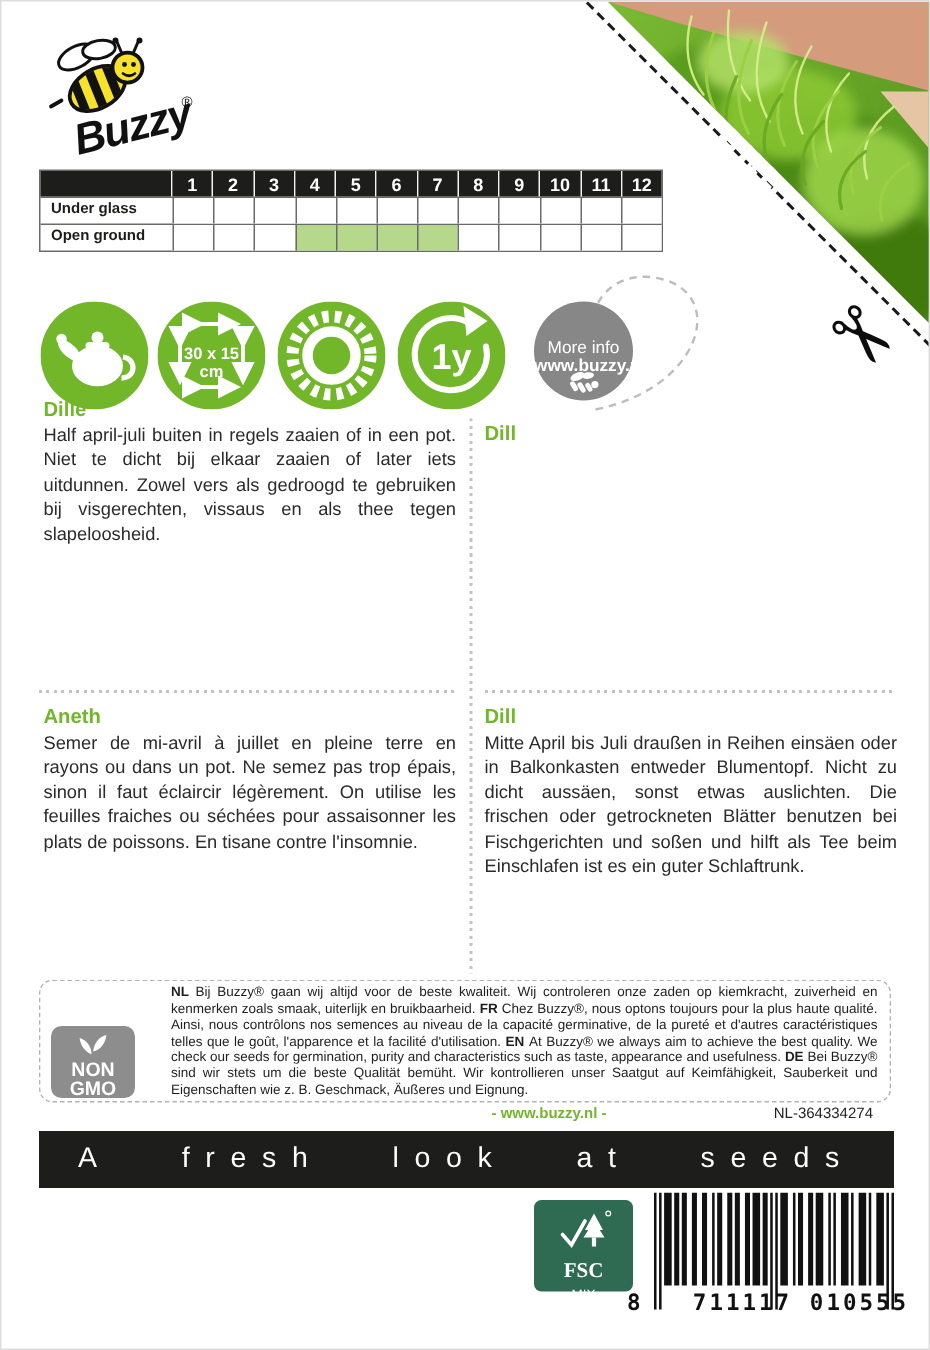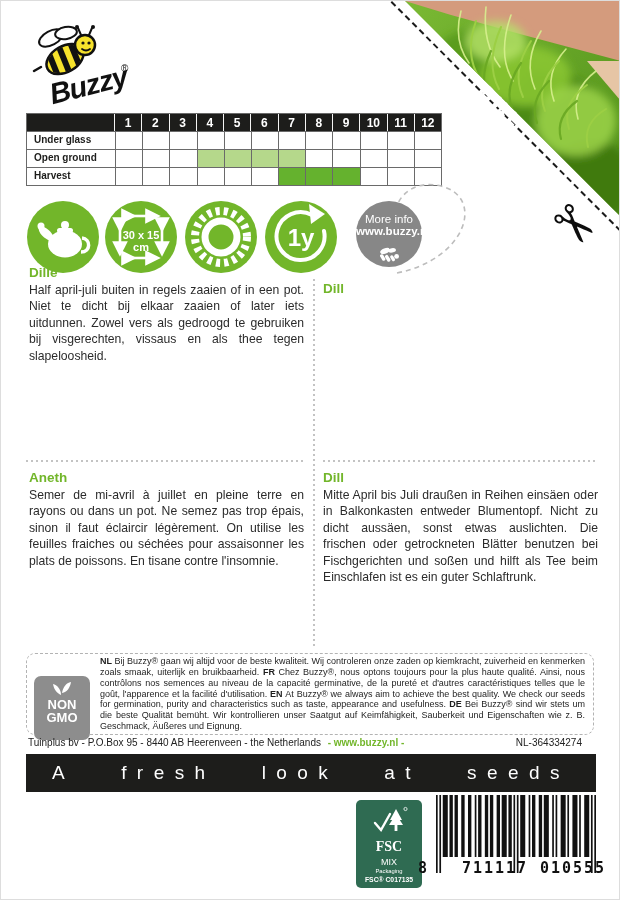--- a/index.html
+++ b/index.html
@@ -28,21 +28,21 @@
   .cal-row .head{background:#1d1d1b;color:#fff;font-weight:bold;font-size:12px;
                  display:flex;align-items:center;justify-content:center;border-right:1px solid #f4f4f4;}
   .cal-row .head:last-child{border-right:none;}
   .cal-row.body .cal-mo{border-left:1px solid #6a6a6a;background:#fff;}
   .cal-row.body .cal-lab{font-weight:bold;font-size:10px;color:#1d1d1b;line-height:16px;padding-left:7px;}
 
   
   .icn{position:absolute;top:200px;width:72px;height:72px;}
   .info-badge{position:absolute;left:355px;top:200px;width:66px;height:66px;border-radius:50%;
               background:#878787;color:#fff;text-align:center;z-index:2;}
-  .info-badge .l1{display:block;margin-top:12px;font-size:11.5px;}
+  .info-badge .l1{display:block;margin-top:25px;font-size:11.5px;}
   .info-badge .l2{display:block;font-size:11.5px;font-weight:bold;}
   .info-loop{position:absolute;left:338px;top:176px;width:150px;height:116px;z-index:1;}
   .info-bee{position:absolute;left:377px;top:246px;z-index:3;}
 
   
   .desc{position:absolute;width:275px;color:#2b2b2b;}
   .desc h3{margin:0 0 2px 0;font-size:13.5px;color:#72b62a;}
   .desc p{margin:0;font-size:12.2px;line-height:16.4px;text-align:justify;}
   .desc-nl{left:28px;top:264px;}
   .desc-en{left:322px;top:280px;}
@@ -51,38 +51,38 @@
   .vdiv{position:absolute;left:312px;top:278px;width:2px;height:370px;
         background:repeating-linear-gradient(to bottom,#c3c3c3 0 2px,transparent 2px 5px);}
   .hdiv{position:absolute;top:459px;height:2px;
         background:repeating-linear-gradient(to right,#c3c3c3 0 2px,transparent 2px 5px);}
   .hdiv.left{left:25px;width:277px;}
   .hdiv.right{left:322px;width:273px;}
 
   
   .qbox{position:absolute;left:25px;top:652px;width:568px;height:82px;box-sizing:border-box;
         border:1.5px dashed #b3b3b3;border-radius:9px;display:flex;align-items:center;padding:4px 8px 4px 7px;}
-  .nongmo{width:56px;height:64px;flex:none;background:#8d8d8d;border-radius:7px;color:#fff;
+  .nongmo{width:56px;height:48px;flex:none;background:#8d8d8d;border-radius:7px;color:#fff;
           text-align:center;font-weight:bold;font-size:13px;line-height:13px;margin-top:28px;}
   .nongmo svg{margin-top:5px;}
-  .qtext{flex:1;padding-left:10px;font-size:9px;line-height:10.8px;text-align:justify;color:#1e1e1e;}
+  .qtext{flex:1;padding-left:24px;font-size:9px;line-height:10.8px;text-align:justify;color:#1e1e1e;}
 
   
   .addr{position:absolute;left:25px;top:736px;width:570px;height:14px;font-size:10px;color:#222;}
   .addr .a-left{position:absolute;left:2px;}
   .addr .a-mid{position:absolute;left:235px;width:210px;text-align:center;color:#72b62a;font-weight:bold;}
   .addr .a-right{position:absolute;right:14px;}
 
   
   .tagline{position:absolute;left:25px;top:753px;width:570px;height:38px;background:#1d1d1b;
            display:flex;justify-content:space-between;align-items:center;padding:0 26px;box-sizing:border-box;}
   .tagline span{color:#fff;font-size:19px;letter-spacing:.55em;}
 
   
-  .fsc{position:absolute;left:355px;top:799px;width:66px;height:88px;background:#2f6b52;border-radius:5px;
+  .fsc{position:absolute;left:355px;top:799px;width:66px;height:61px;background:#2f6b52;border-radius:5px;
        color:#fff;text-align:center;box-sizing:border-box;padding-top:5px;}
   .fsc .f-name{font-family:"Liberation Serif",serif;font-weight:bold;font-size:14px;line-height:15px;}
   .fsc .f-mix{font-weight:normal;font-size:9px;margin-top:3px;line-height:10px;}
   .fsc .f-pack{font-size:5.8px;line-height:8px;}
   .fsc .f-lic{font-weight:bold;font-size:6.8px;line-height:10px;}
 
   
   .barcode{position:absolute;left:415px;top:794px;width:185px;height:92px;}
   .barcode svg{position:absolute;left:20px;top:0;}
   .barcode .d{position:absolute;font-family:"DejaVu Sans Mono",monospace;font-weight:bold;font-size:15px;color:#111;top:64px;}
@@ -219,35 +219,20 @@
         <div class="cal-mo body" style="background: rgb(181, 216, 139);"></div>
         <div class="cal-mo body" style="background: rgb(181, 216, 139);"></div>
         <div class="cal-mo body" style="background: rgb(181, 216, 139);"></div>
         <div class="cal-mo body" style="background: rgb(181, 216, 139);"></div>
         <div class="cal-mo body"></div>
         <div class="cal-mo body"></div>
         <div class="cal-mo body"></div>
         <div class="cal-mo body"></div>
         <div class="cal-mo body"></div>
       </div>
-      <div class="cal-row body">
-        <div class="cal-lab">Harvest</div>
-        <div class="cal-mo body"></div>
-        <div class="cal-mo body"></div>
-        <div class="cal-mo body"></div>
-        <div class="cal-mo body"></div>
-        <div class="cal-mo body"></div>
-        <div class="cal-mo body"></div>
-        <div class="cal-mo body" style="background: rgb(101, 178, 46);"></div>
-        <div class="cal-mo body" style="background: rgb(101, 178, 46);"></div>
-        <div class="cal-mo body" style="background: rgb(101, 178, 46);"></div>
-        <div class="cal-mo body"></div>
-        <div class="cal-mo body"></div>
-        <div class="cal-mo body"></div>
-      </div>
     </div>
 
   <svg class="icn" style="left:26px" viewBox="0 0 72 72">
     <circle cx="36" cy="36" r="36" fill="#72b62a"></circle>
     <g fill="#fff">
       <ellipse cx="38" cy="43" rx="17" ry="13.5"></ellipse>
       <rect x="30" y="27" width="16" height="5" rx="2.5"></rect>
       <circle cx="38" cy="24" r="4"></circle>
       <path d="M23,40 C14,36 10,29 12,24 C19,26 25,31 26,35 Z"></path>
       <circle cx="14" cy="25" r="3.5"></circle>
@@ -330,21 +315,20 @@
           <path d="M10,12 C11,6 14,2 19,1 C18,7 15,11 10,12 Z"></path>
         </g>
       </svg>
       <div>NON</div>
       <div>GMO</div>
     </div>
     <p class="qtext"><b>NL </b>Bij Buzzy® gaan wij altijd voor de beste kwaliteit. Wij controleren onze zaden op kiemkracht, zuiverheid en kenmerken zoals smaak, uiterlijk en bruikbaarheid. <b>FR </b>Chez Buzzy®, nous optons toujours pour la plus haute qualité. Ainsi, nous contrôlons nos semences au niveau de la capacité germinative, de la pureté et d'autres caractéristiques telles que le goût, l'apparence et la facilité d'utilisation. <b>EN </b>At Buzzy® we always aim to achieve the best quality. We check our seeds for germination, purity and characteristics such as taste, appearance and usefulness. <b>DE </b>Bei Buzzy® sind wir stets um die beste Qualität bemüht. Wir kontrollieren unser Saatgut auf Keimfähigkeit, Sauberkeit und Eigenschaften wie z. B. Geschmack, Äußeres und Eignung. </p>
   </div>
 
   <div class="addr">
-    <span class="a-left">Tuinplus bv - P.O.Box 95 - 8440 AB Heerenveen - the Netherlands</span>
     <span class="a-mid">- www.buzzy.nl -</span>
     <span class="a-right">NL-364334274</span>
   </div>
 
   <div class="tagline">
       <span>A</span>
       <span>fresh</span>
       <span>look</span>
       <span>at</span>
       <span>seeds</span>

